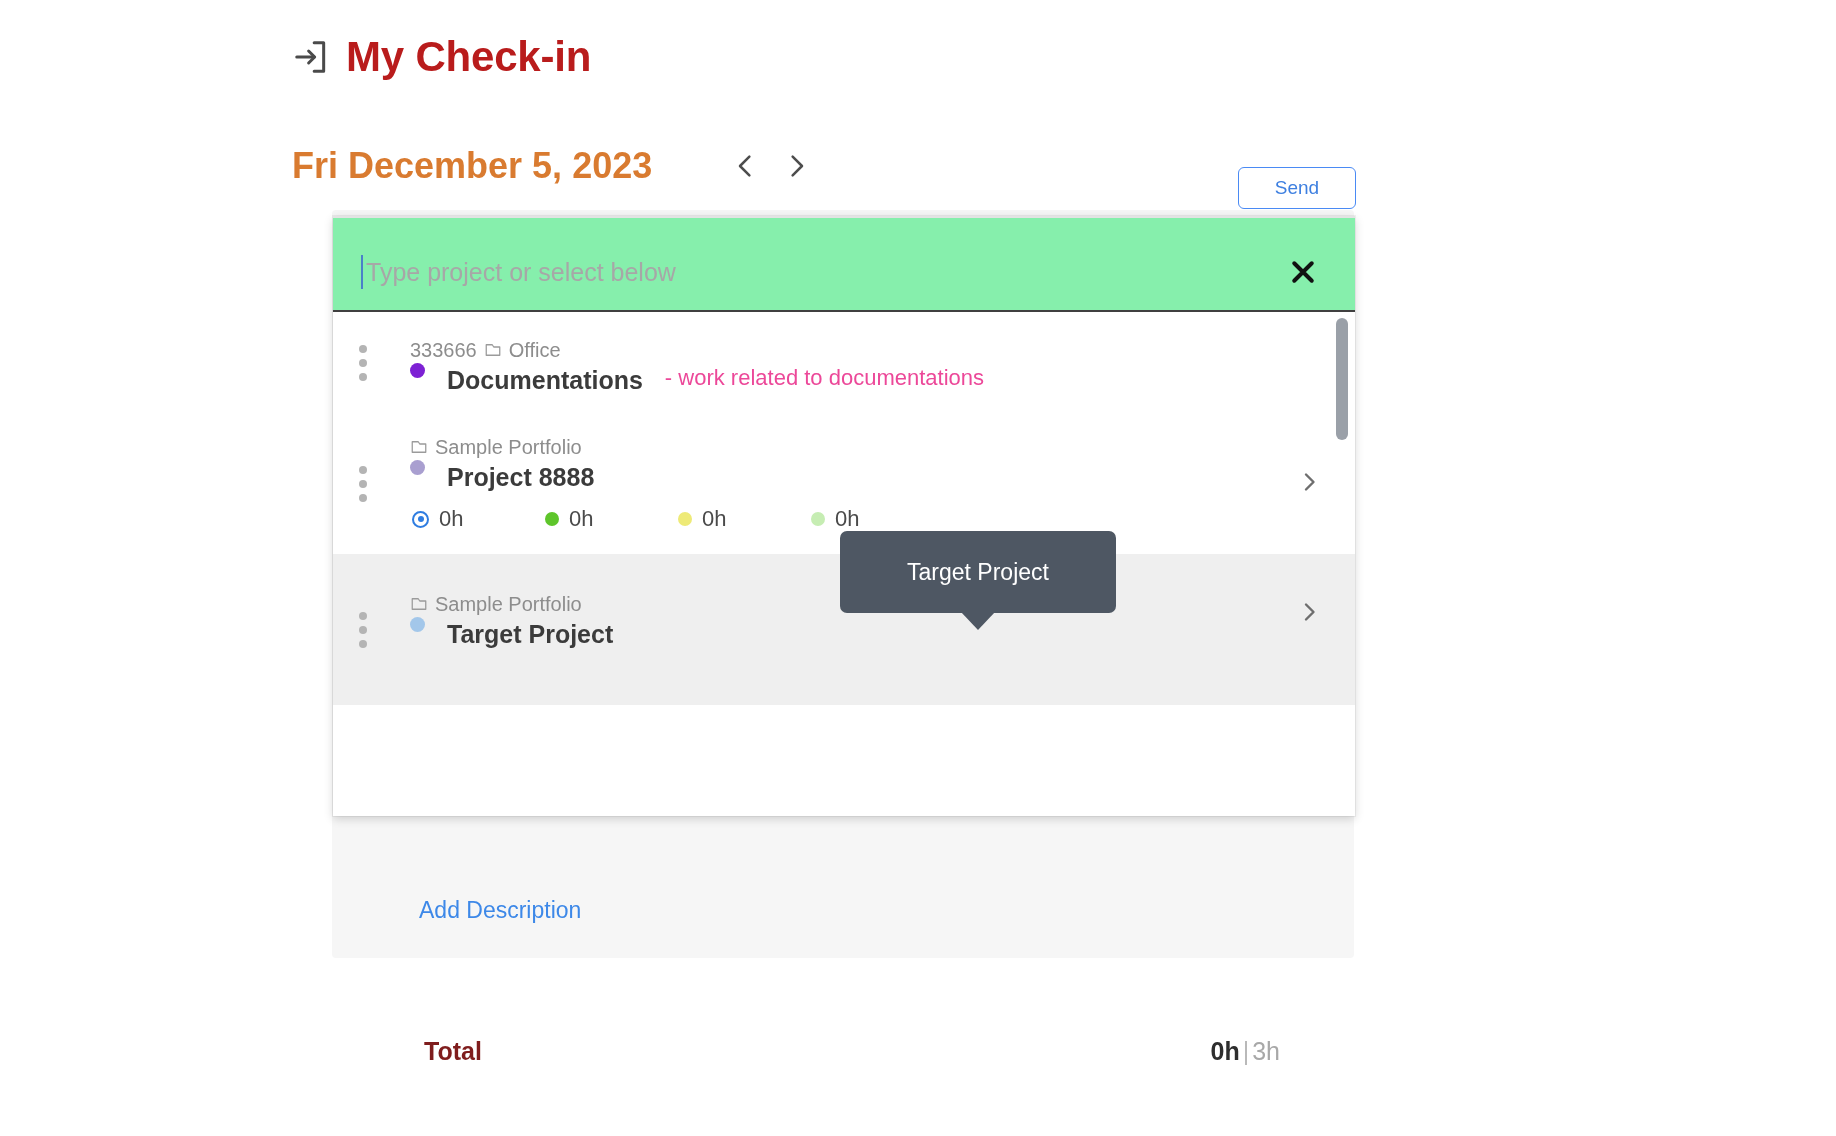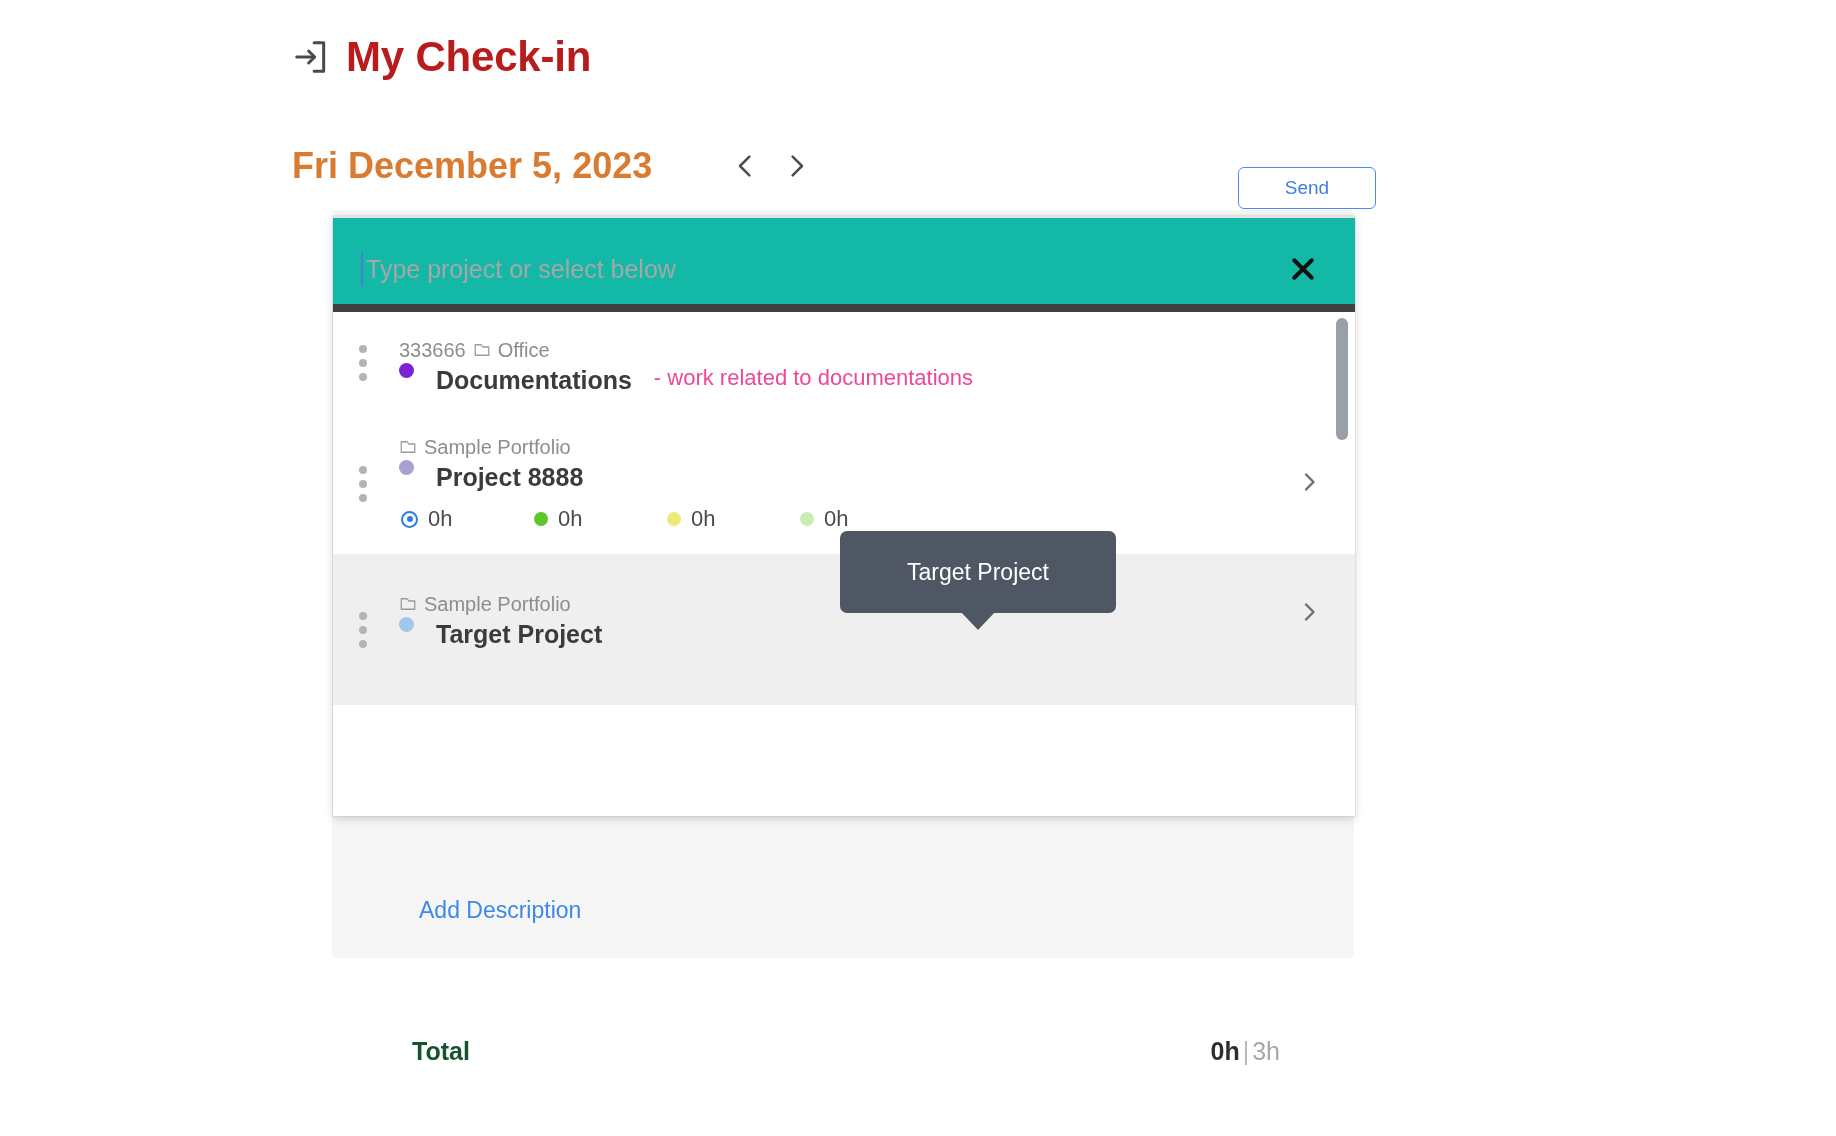--- a/index.html
+++ b/index.html
@@ -31,42 +31,42 @@
   }
   .date-label {
     font-size: 36px; font-weight: bold; color: #d97b30;
     line-height: 1; white-space: nowrap;
   }
   .nav-arrows { display:flex; align-items:center; gap: 22px; margin-left: 78px; }
   .nav-arrow { width: 30px; height: 34px; cursor: pointer; display:block; }
 
   .send-btn {
     position: absolute; left: 1238px; top: 167px;
-    width: 138px; height: 42px;
+    width: 118px; height: 42px;
     border: 1px solid #4a8af4; border-radius: 6px;
     background: #fff; color: #3d7fe0;
     font-size: 19px; font-family: "Liberation Sans", sans-serif;
     cursor: pointer; display:flex; align-items:center; justify-content:center;
   }
 
   
   .entry-card {
     position: absolute; left: 332px; top: 210px;
     width: 1022px; height: 748px;
     background: #f6f6f6; border-radius: 4px;
   }
   .add-description {
     position: absolute; left: 419px; top: 897px;
     font-size: 23px; color: #3d88e8; cursor: pointer;
   }
 
   
   .total-label {
-    position: absolute; left: 412px; top: 1037px;
-    font-size: 25px; font-weight: bold; color: #14532d;
+    position: absolute; left: 424px; top: 1037px;
+    font-size: 25px; font-weight: bold; color: #7f1d1d;
   }
   .total-values {
     position: absolute; right: 556px; top: 1037px;
     font-size: 25px; font-weight: bold; color: #2e2e2e;
     display: flex; align-items: baseline;
   }
   .total-sep { color:#b9b9b9; font-weight: normal; margin: 0 3px; }
   .total-budget { color:#a8a8a8; font-weight: normal; }
 
   
@@ -75,24 +75,24 @@
     width: 1022px; height: 600px;
     background: #ffffff;
     border-top: 2px solid #e3e3e3;
     box-shadow: 0 3px 9px rgba(0,0,0,0.16), 0 0 0 1px rgba(0,0,0,0.05);
     z-index: 20;
     display: flex; flex-direction: column;
     overflow: hidden;
   }
   .dd-search {
     height: 94px; flex: 0 0 94px;
-    border-bottom: 8px solid #404040;
+    border-bottom: 2px solid #404040;
     display: flex; align-items: center;
     padding: 16px 26px 0 28px;
-    background: #14b8a6;
+    background: #86efac;
   }
   .dd-input {
     flex: 1 1 auto;
     border: none; outline: none;
     font-size: 25px; color: #3b3b3b;
     font-family: "Liberation Sans", sans-serif;
     background: transparent;
     caret-color: #4a80c9;
   }
   .dd-input::placeholder { color: #a7a7a7; }
@@ -108,21 +108,21 @@
 
   .dd-list {
     position: relative;
     flex: 1 1 auto;
     overflow: hidden;
     background: #fff;
   }
 
   .dd-item {
     position: relative;
-    padding: 18px 0 18px 0;
+    padding: 18px 0 18px 11px;
     min-height: 96px;
     cursor: pointer;
   }
   .dd-item.highlight { background: #efefef; }
 
   .handle {
     position: absolute; left: 26px; top: 50%;
     transform: translateY(-50%);
     display: flex; flex-direction: column; gap: 6px;
     cursor: grab;

